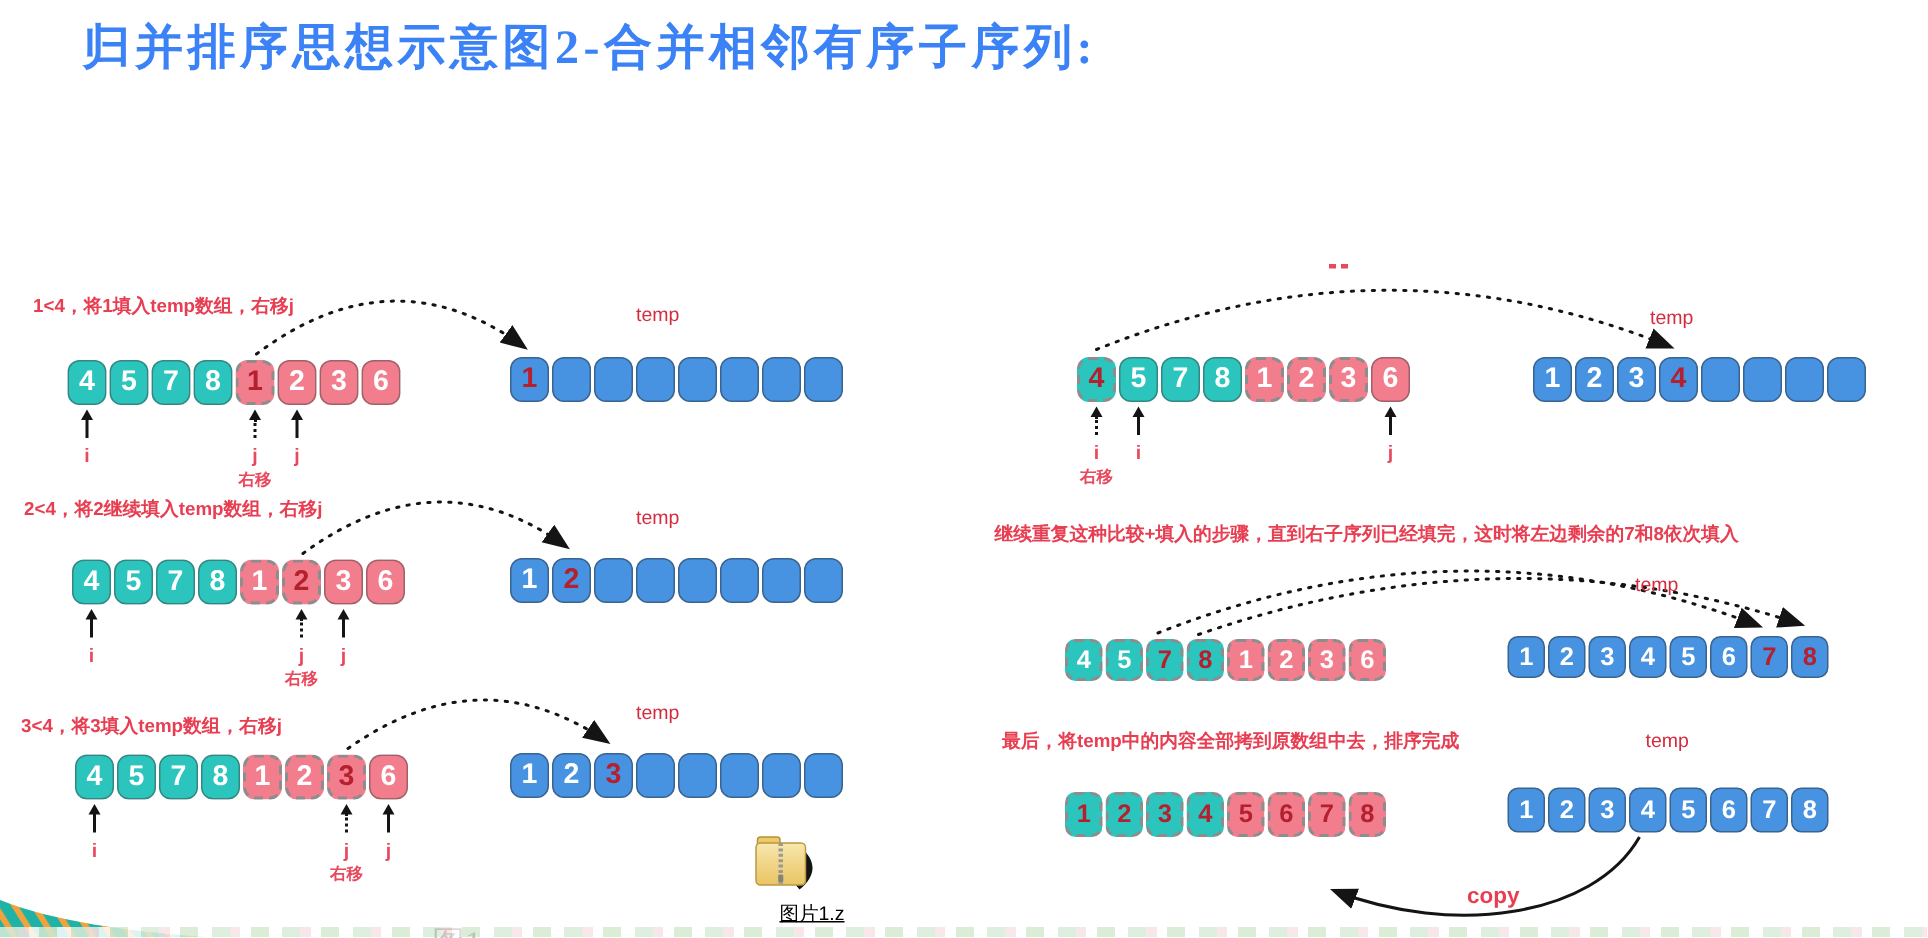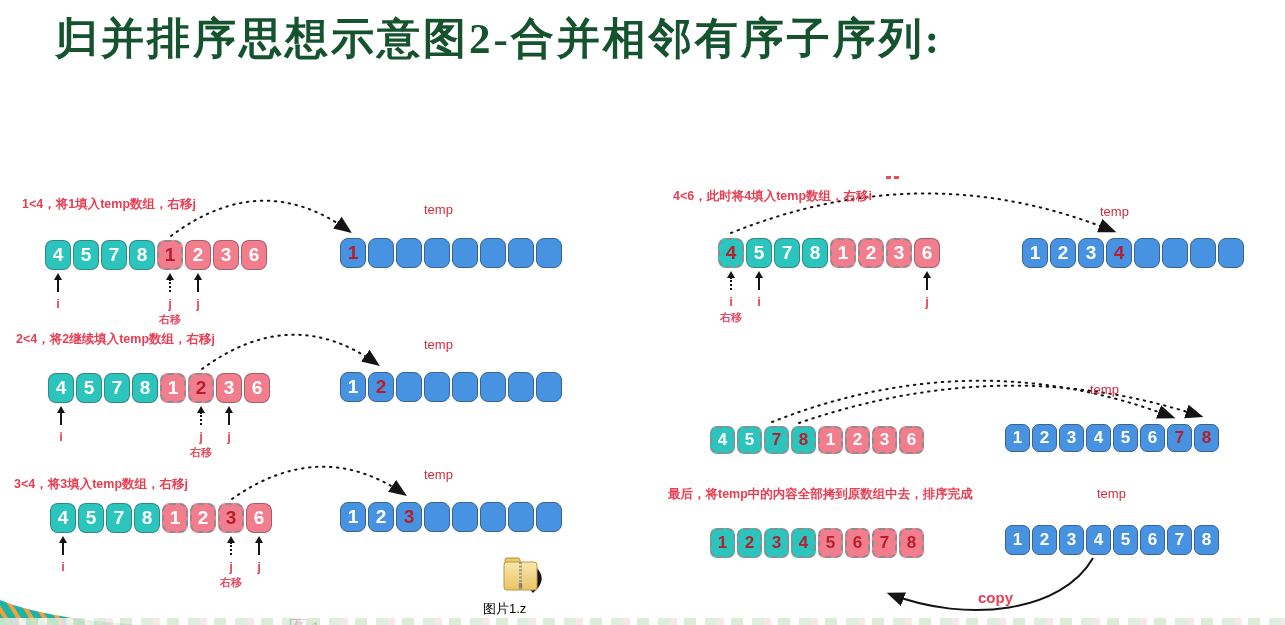--- a/index.html
+++ b/index.html
@@ -1,20 +1,20 @@
 <!DOCTYPE html>
 <html><head>
 <meta charset="utf-8">
 <style>
   html,body{margin:0;padding:0;background:#fff;}
   #stage{position:relative;width:1285px;height:625px;background:#fff;overflow:hidden;
          font-family:"Liberation Sans",sans-serif;}
   
   .page-title{position:absolute;left:55px;top:10px;font-family:"Liberation Serif","DejaVu Serif",serif;
-      font-weight:bold;font-size:43px;letter-spacing:3px;color:#14532d;white-space:nowrap;}
+      font-weight:bold;font-size:32px;letter-spacing:3px;color:#3b82f6;white-space:nowrap;}
   .body-text{position:absolute;left:55px;top:56px;width:1160px;
       font-family:"Liberation Serif","DejaVu Serif",serif;font-size:31px;line-height:37px;
       letter-spacing:1px;color:#000;}
   .body-text b{font-weight:bold;}
   
   .cell{position:absolute;box-sizing:border-box;border-radius:8px;display:flex;align-items:center;
       justify-content:center;font-weight:bold;font-size:19px;color:#fff;}
   .cell.small{font-size:17px;border-radius:7px;}
   .c-teal{background:#2cc5be;border:1px solid rgba(60,60,60,.45);}
   .c-pink{background:#f27e8d;border:1px solid rgba(60,60,60,.45);}
@@ -31,21 +31,21 @@
       border-right:4px solid transparent;border-bottom:7px solid #141414;}
   .ptr-line{position:absolute;width:0;height:13px;}
   .ptr-solid{border-left:2px solid #141414;}
   .ptr-dot{border-left:2px dotted #141414;}
   .ptr-label{position:absolute;width:12px;text-align:center;font-size:13px;font-weight:bold;color:#e8495d;}
   .ptr-sub{position:absolute;width:30px;text-align:center;font-size:11px;font-weight:bold;color:#e8495d;}
   
   #overlay{position:absolute;left:0;top:0;pointer-events:none;}
   
   .file-icon{position:absolute;left:503px;top:554px;width:40px;height:44px;cursor:pointer;}
-  .file-label{position:absolute;left:483px;top:600px;width:80px;text-align:left;font-size:13px;color:#000;}
+  .file-label{position:absolute;left:483px;top:600px;width:80px;text-align:right;font-size:13px;color:#000;text-decoration:underline;}
   
   .frag{position:absolute;left:886px;top:176px;width:14px;height:3px;
       background:linear-gradient(90deg,#e8495d 0 5px,transparent 5px 8px,#e8495d 8px 13px,transparent 13px);}
   .bottom-stripe{position:absolute;left:0;top:618px;width:1285px;height:7px;opacity:.85;
       background:repeating-linear-gradient(90deg,#d9ecd9 0 12px,#f7e3e4 12px 19px,#ffffff 19px 26px,#d5e9d0 26px 38px,#ffffff 38px 47px);}
   .corner-swoosh{position:absolute;left:0;top:592px;}
 </style>
 </head>
 <body>
 
@@ -177,21 +177,20 @@
     <div class="ptr-tri" style="position: absolute; left: 59px; top: 536px;"></div>
     <div class="ptr-line ptr-solid" style="position: absolute; left: 62px; top: 542px;"></div>
     <div class="ptr-label" style="position: absolute; left: 57px; top: 559px;">i</div>
     <div class="ptr-tri" style="position: absolute; left: 227px; top: 536px;"></div>
     <div class="ptr-line ptr-dot" style="position: absolute; left: 230px; top: 542px;"></div>
     <div class="ptr-label" style="position: absolute; left: 225px; top: 559px;">j</div>
     <div class="ptr-sub" style="position: absolute; left: 216px; top: 575px;">右移</div>
     <div class="ptr-tri" style="position: absolute; left: 255px; top: 536px;"></div>
     <div class="ptr-line ptr-solid" style="position: absolute; left: 258px; top: 542px;"></div>
     <div class="ptr-label" style="position: absolute; left: 253px; top: 559px;">j</div>
-    <div class="caption" style="position: absolute; left: 673px; top: 188px;">4&lt;6，此时将4填入temp数组，右移i</div>
     <div class="temp-label" style="position: absolute; left: 1100px; top: 204px;">temp</div>
     <div class="cell c-teal dashed dark" style="width: 26px; height: 30px; position: absolute; left: 718px; top: 238px;">4</div>
     <div class="cell c-teal" style="width: 26px; height: 30px; position: absolute; left: 746px; top: 238px;">5</div>
     <div class="cell c-teal" style="width: 26px; height: 30px; position: absolute; left: 774px; top: 238px;">7</div>
     <div class="cell c-teal" style="width: 26px; height: 30px; position: absolute; left: 802px; top: 238px;">8</div>
     <div class="cell c-pink dashed" style="width: 26px; height: 30px; position: absolute; left: 830px; top: 238px;">1</div>
     <div class="cell c-pink dashed" style="width: 26px; height: 30px; position: absolute; left: 858px; top: 238px;">2</div>
     <div class="cell c-pink dashed" style="width: 26px; height: 30px; position: absolute; left: 886px; top: 238px;">3</div>
     <div class="cell c-pink" style="width: 26px; height: 30px; position: absolute; left: 914px; top: 238px;">6</div>
     <div class="cell c-blue" style="width: 26px; height: 30px; position: absolute; left: 1022px; top: 238px;">1</div>
@@ -205,20 +204,21 @@
     <div class="ptr-tri" style="position: absolute; left: 727px; top: 271px;"></div>
     <div class="ptr-line ptr-dot" style="position: absolute; left: 730px; top: 277px;"></div>
     <div class="ptr-label" style="position: absolute; left: 725px; top: 294px;">i</div>
     <div class="ptr-sub" style="position: absolute; left: 716px; top: 310px;">右移</div>
     <div class="ptr-tri" style="position: absolute; left: 755px; top: 271px;"></div>
     <div class="ptr-line ptr-solid" style="position: absolute; left: 758px; top: 277px;"></div>
     <div class="ptr-label" style="position: absolute; left: 753px; top: 294px;">i</div>
     <div class="ptr-tri" style="position: absolute; left: 923px; top: 271px;"></div>
     <div class="ptr-line ptr-solid" style="position: absolute; left: 926px; top: 277px;"></div>
     <div class="ptr-label" style="position: absolute; left: 921px; top: 294px;">j</div>
+    <div class="caption" style="position: absolute; left: 663px; top: 348px;">继续重复这种比较+填入的步骤，直到右子序列已经填完，这时将左边剩余的7和8依次填入</div>
     <div class="temp-label" style="position: absolute; left: 1090px; top: 382px;">temp</div>
     <div class="cell c-teal dashed small" style="width: 25px; height: 28px; position: absolute; left: 710px; top: 426px;">4</div>
     <div class="cell c-teal dashed small" style="width: 25px; height: 28px; position: absolute; left: 737px; top: 426px;">5</div>
     <div class="cell c-teal dashed dark small" style="width: 25px; height: 28px; position: absolute; left: 764px; top: 426px;">7</div>
     <div class="cell c-teal dashed dark small" style="width: 25px; height: 28px; position: absolute; left: 791px; top: 426px;">8</div>
     <div class="cell c-pink dashed small" style="width: 25px; height: 28px; position: absolute; left: 818px; top: 426px;">1</div>
     <div class="cell c-pink dashed small" style="width: 25px; height: 28px; position: absolute; left: 845px; top: 426px;">2</div>
     <div class="cell c-pink dashed small" style="width: 25px; height: 28px; position: absolute; left: 872px; top: 426px;">3</div>
     <div class="cell c-pink dashed small" style="width: 25px; height: 28px; position: absolute; left: 899px; top: 426px;">6</div>
     <div class="cell c-blue small" style="width: 25px; height: 28px; position: absolute; left: 1005px; top: 424px;">1</div>

